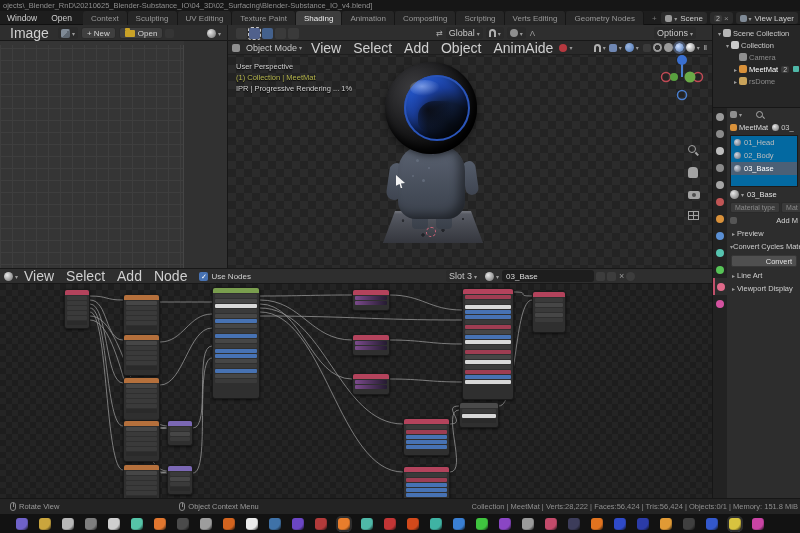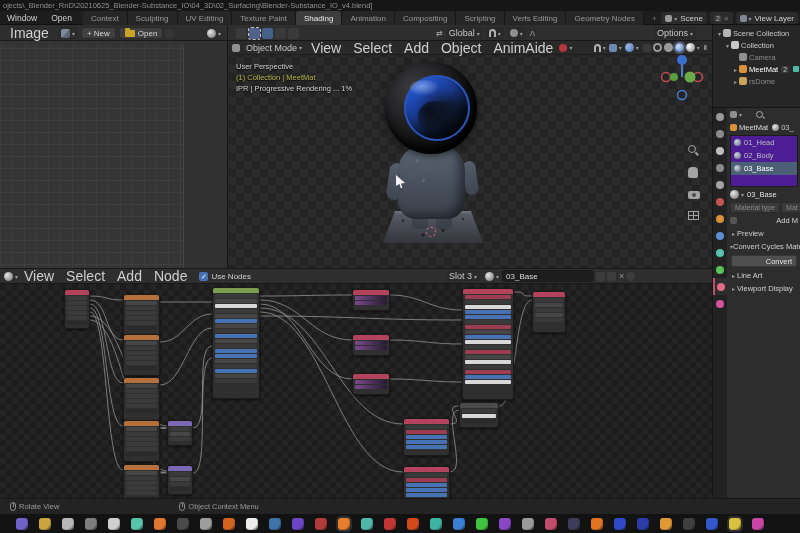--- a/index.html
+++ b/index.html
@@ -121,21 +121,21 @@
   .oicon { width:8px; height:8px; border-radius:2px; margin-right:2px; flex:none;}
 
   
   .props { left:712px; top:108px; width:88px; height:390px; background:#2d2d2d; border-left:1px solid #161616; overflow:hidden;}
   .ptabs { position:absolute; left:0; top:0; width:14px; height:390px; background:#222; }
   .ptab { width:14px; height:17px; display:flex; align-items:center; justify-content:center;}
   .ptab.active { background:#2d2d2d; border-left:2px solid #c0506a;}
   .pdot { width:8px; height:8px; border-radius:50%;}
   .pcontent { position:absolute; left:14px; top:0; width:74px; height:390px; font-size:7.5px;}
   .prow { display:flex; align-items:center; padding:1px 3px; height:13px; white-space:nowrap; overflow:hidden;}
-  .slotlist { background:#4c1d95; border:1px solid #1b1b1b; margin:1px 3px; height:52px; font-size:7.5px;}
+  .slotlist { background:#0369a1; border:1px solid #1b1b1b; margin:1px 3px; height:52px; font-size:7.5px;}
   .slot { height:13px; display:flex; align-items:center; padding:0 3px; color:#bdbdbd; white-space:nowrap;}
   .slot.sel { background:#4b6076; color:#fff;}
   .slot .dot { width:7px; height:7px; border-radius:50%; background:radial-gradient(circle at 35% 35%,#cfd6e2,#5a6472); margin-right:3px; flex:none;}
   .graybtn { background:#3a3a3a; border:1px solid #2a2a2a; color:#8a8a8a; border-radius:2px; height:11px;
      display:flex; align-items:center; padding:0 4px; font-size:7px; white-space:nowrap;}
   .convertbtn { background:#4f4f4f; border:1px solid #363636; border-radius:2px; height:12px; margin:2px 4px;
      display:flex; align-items:center; justify-content:flex-end; padding:0 4px; color:#e2e2e2;}
   .panelrow { display:flex; align-items:center; height:13px; padding:0 3px; color:#cfcfcf; white-space:nowrap; overflow:hidden;}
 
   
@@ -697,20 +697,21 @@
         <div class="nrow" style="background: rgb(70, 70, 70);"></div>
         <div class="nrow" style="background: rgb(58, 58, 58);"></div>
       </div>
     </div>
 
   <div class="abs statusbar">
     <span class="mouseico"></span>
     <span>Rotate View</span>
     <span class="mouseico" style="margin-left:120px"></span>
     <span>Object Context Menu</span>
+    <span class="stats">Collection | MeetMat | Verts:28,222 | Faces:56,424 | Tris:56,424 | Objects:0/1 | Memory: 151.8 MiB</span>
   </div>
 
   <div class="abs taskbar" id="taskbar">
       <div class="tbico" style="background: radial-gradient(circle at 35% 35%, rgb(111, 98, 201), rgb(111, 98, 201) 60%, rgba(0, 0, 0, 0.35));"></div>
       <div class="tbico" style="background: radial-gradient(circle at 35% 35%, rgb(202, 165, 61), rgb(202, 165, 61) 60%, rgba(0, 0, 0, 0.35));"></div>
       <div class="tbico" style="background: radial-gradient(circle at 35% 35%, rgb(184, 184, 184), rgb(184, 184, 184) 60%, rgba(0, 0, 0, 0.35));"></div>
       <div class="tbico" style="background: radial-gradient(circle at 35% 35%, rgb(126, 126, 126), rgb(126, 126, 126) 60%, rgba(0, 0, 0, 0.35));"></div>
       <div class="tbico" style="background: radial-gradient(circle at 35% 35%, rgb(207, 207, 207), rgb(207, 207, 207) 60%, rgba(0, 0, 0, 0.35));"></div>
       <div class="tbico" style="background: radial-gradient(circle at 35% 35%, rgb(86, 196, 168), rgb(86, 196, 168) 60%, rgba(0, 0, 0, 0.35));"></div>
       <div class="tbico" style="background: radial-gradient(circle at 35% 35%, rgb(224, 118, 47), rgb(224, 118, 47) 60%, rgba(0, 0, 0, 0.35));"></div>

